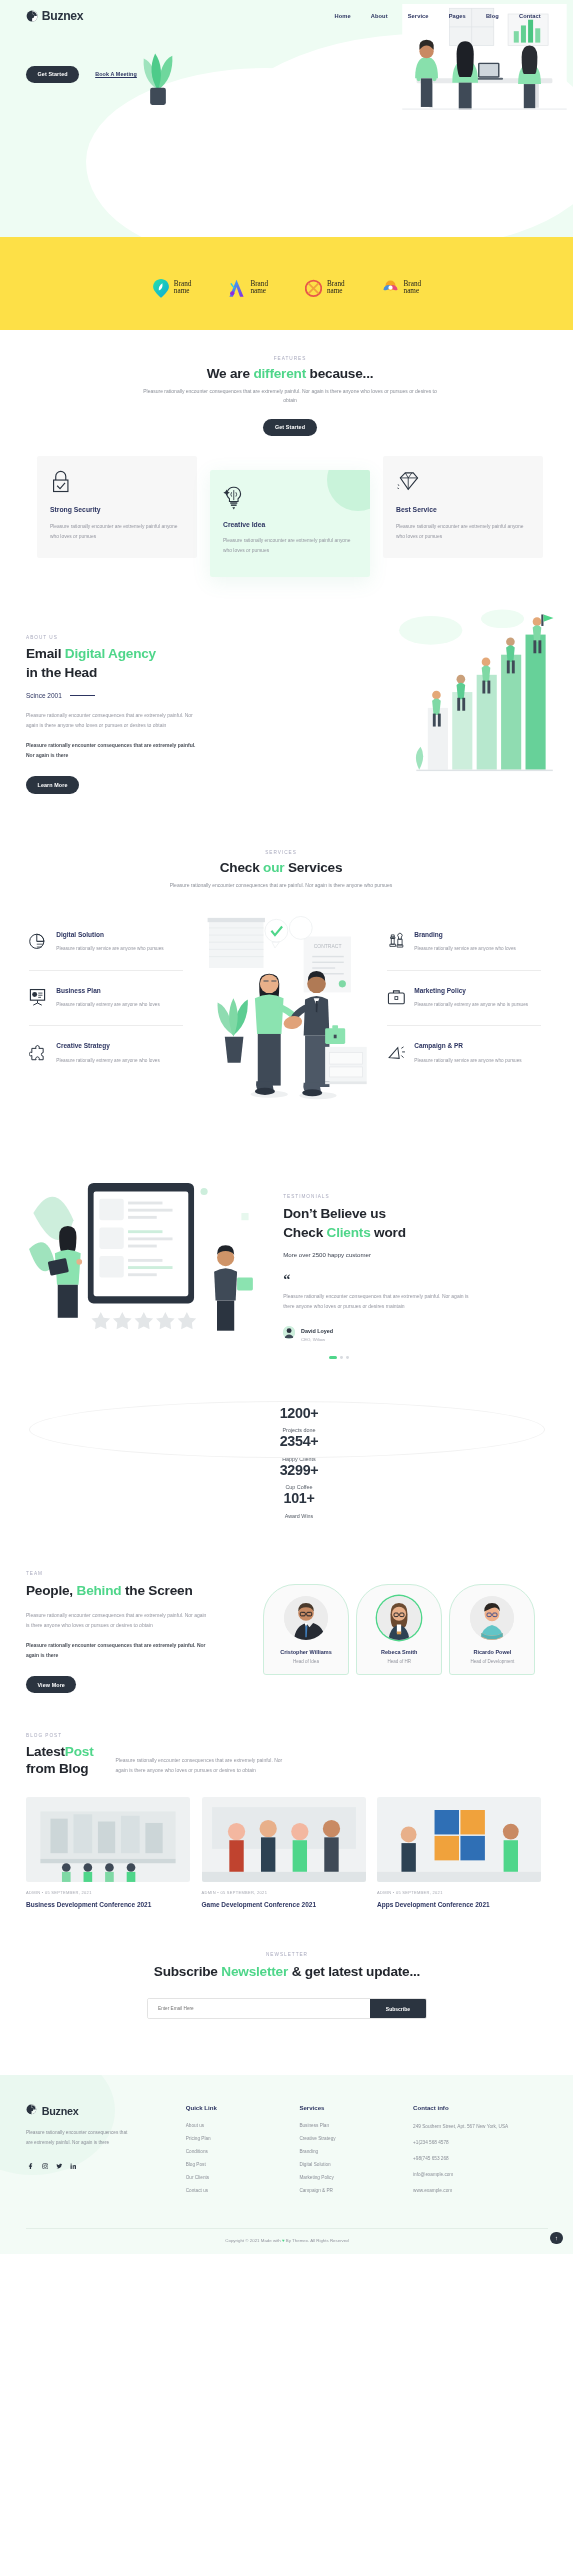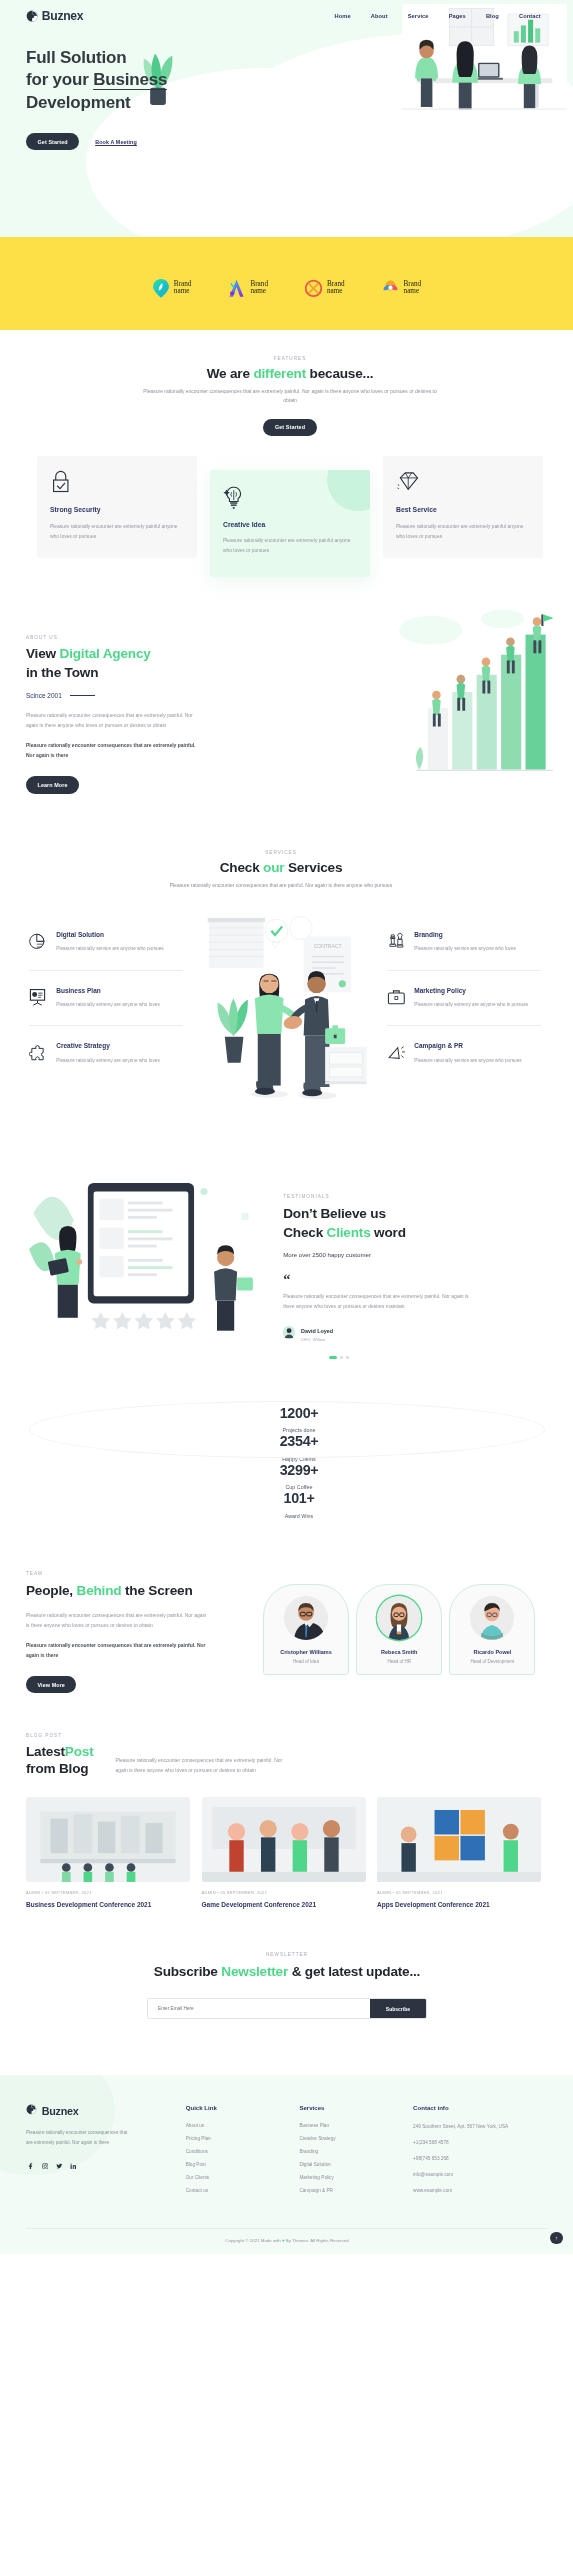--- a/index.html
+++ b/index.html
@@ -332,25 +332,20 @@
         <a>Home</a>
         <a>About</a>
         <a>Service</a>
         <a>Pages</a>
         <a>Blog</a>
         <a>Contact</a>
       </div>
     </nav>
 
     <div class="hero-content">
-      <h1 class="hero-title">
-        <span>Full Solution</span><br>
-        <span>for your </span><span class="u">Business</span><br>
-        <span>Development</span>
-      </h1>
       <div class="hero-actions">
         <button class="btn-dark">Get Started</button>
         <a class="link-underline">Book A Meeting</a>
       </div>
     </div>
   </section>
 
   <section class="brands">
     <div class="brand">
       <svg width="16" height="18.7" viewBox="0 0 22 26">
@@ -460,21 +455,21 @@
         <h3>Best Service</h3>
         <p>Pleasure rationally encounter are extremely painful anyone who loves or pursues</p>
       </div>
     </div>
   </section>
 
   <section class="about">
     <div class="about-left">
       <div class="eyebrow">ABOUT US</div>
       <h2 class="sec-title">
-        <span>View </span><span class="accent">Digital Agency</span><br><span>in the Town</span>
+        <span>Email </span><span class="accent">Digital Agency</span><br><span>in the Head</span>
       </h2>
       <div class="since-row">
         <span class="since">Scince 2001</span>
         <span class="since-line"></span>
       </div>
       <p class="about-p1">Pleasure rationally encounter consequences that are extremely painful. Nor again is there anyone who loves or pursues or desires to obtain</p>
       <p class="about-p2">Pleasure rationally encounter consequences that are extremely painful. Nor again is there</p>
       <div class="about-btn">
         <button class="btn-dark">Learn More</button>
       </div>

